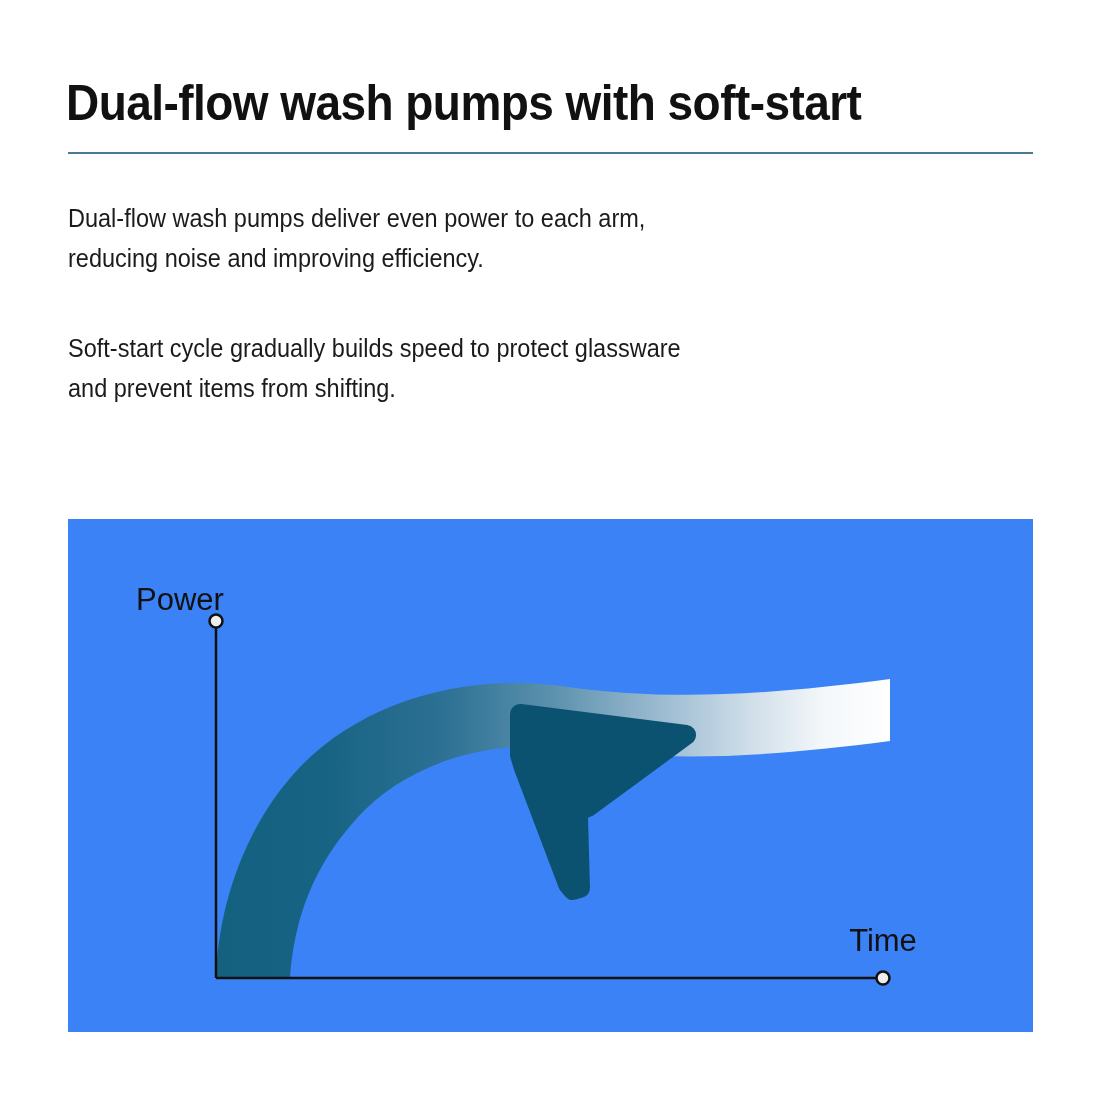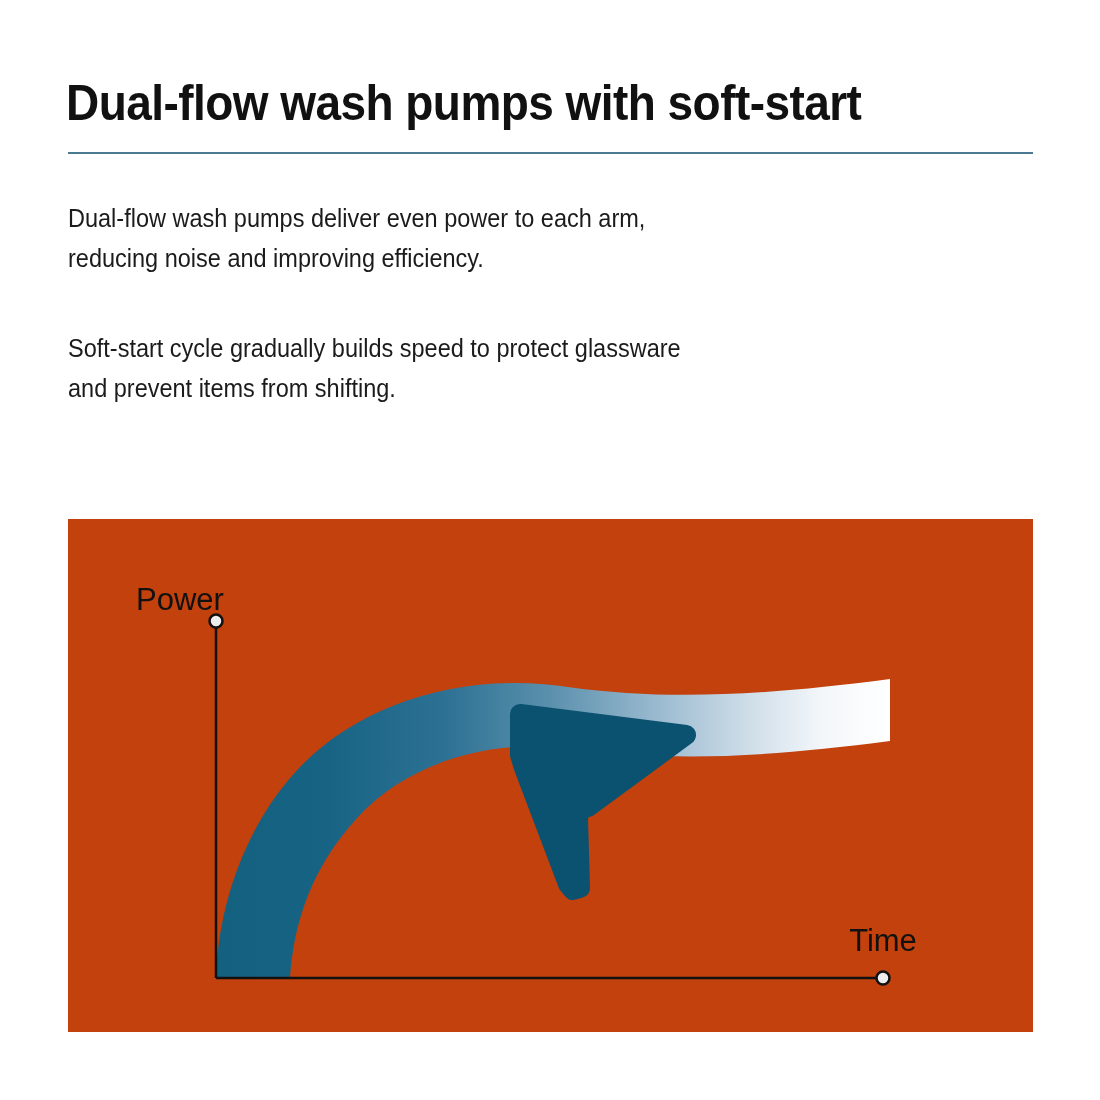--- a/index.html
+++ b/index.html
@@ -59,21 +59,21 @@
   #para-1 { top: 198px; width: 900px; }
   #para-2 { top: 328px; width: 900px; }
 
   
   #panel {
     position: absolute;
     left: 68px;
     top: 519px;
     width: 965px;
     height: 513px;
-    background: #c2410c;
+    background: #3b82f6;
   }
   #panel-svg {
     position: absolute;
     left: 0;
     top: 0;
     width: 965px;
     height: 513px;
     display: block;
   }
   .axis-label {

